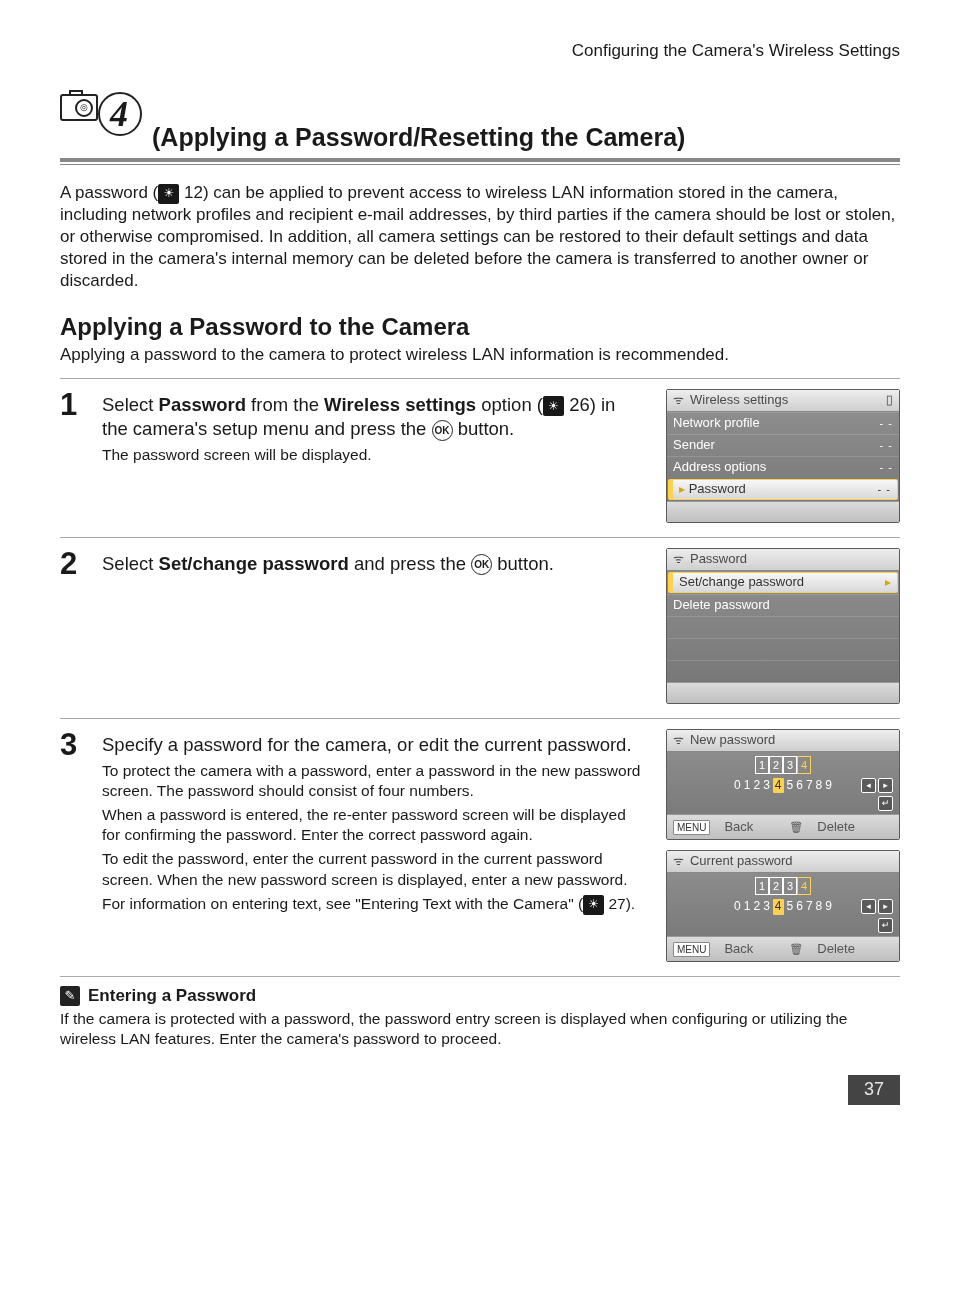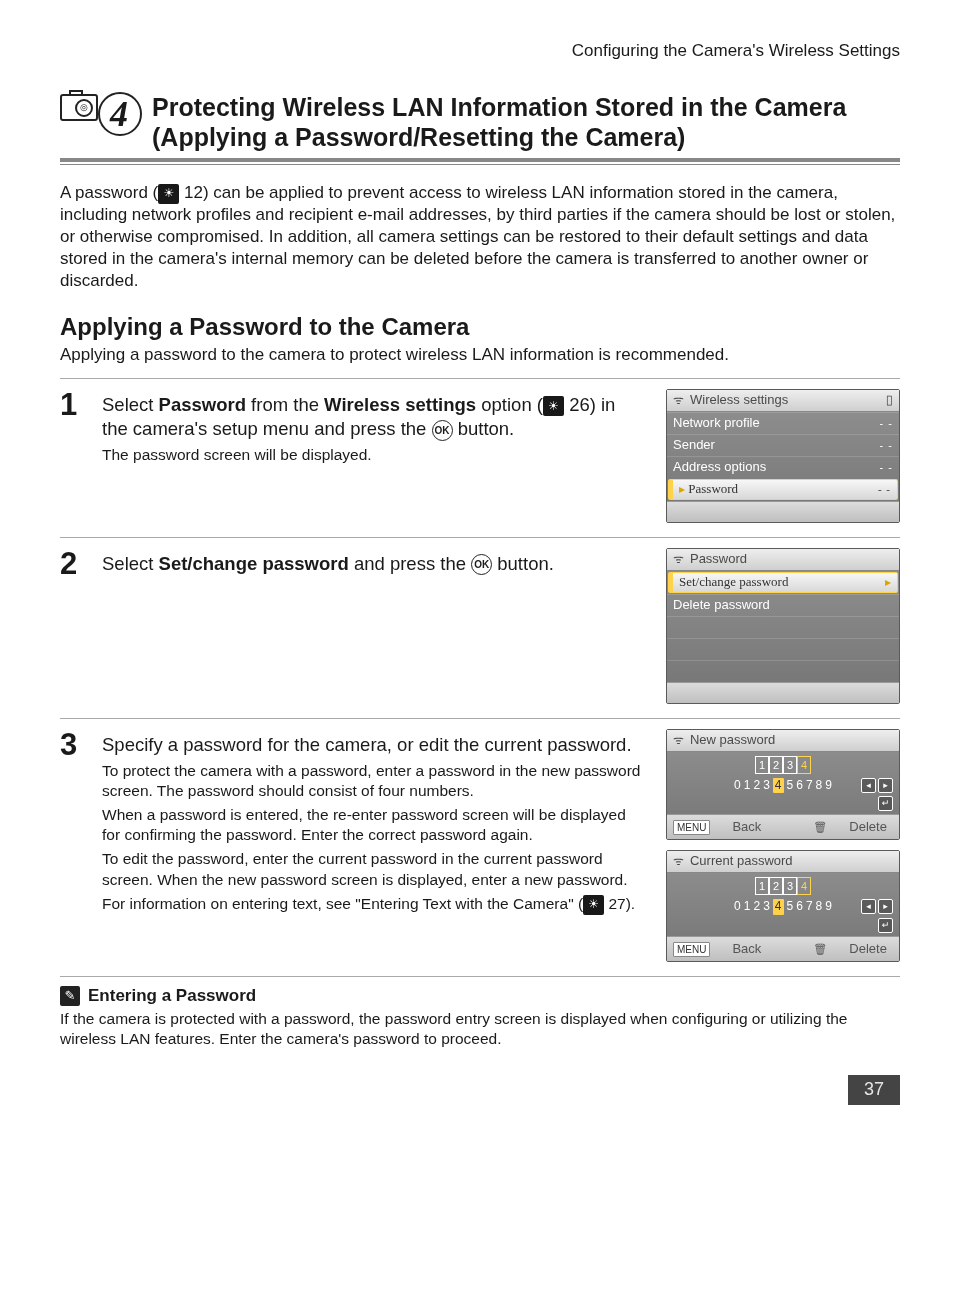--- a/index.html
+++ b/index.html
@@ -43,24 +43,24 @@
   .lcd{
     width:232px;border:1px solid #5a5a5a;background:linear-gradient(#a8a8a8,#8f8f8f 10%,#777 90%,#666);
     font-size:13px;color:#fff;border-radius:2px;
   }
   .lcd .titlebar,.lcd .row{
     display:flex;align-items:center;gap:6px;height:21px;padding:0 6px;
   }
   .lcd .titlebar{background:linear-gradient(#eee,#cfcfcf);color:#4a4a4a;border-bottom:1px solid #888;}
   .lcd .row{border-top:1px solid rgba(255,255,255,0.15);justify-content:space-between;}
   .lcd .row .val{font-size:11px;letter-spacing:1px;}
-  .lcd .row.sel{background:linear-gradient(#f7f7f7,#d8d8d8);color:#333;font-weight:400;border:1px solid #ffd24d;border-left-width:5px;border-radius:2px;margin:1px;height:19px;font-family:Liberation Serif, serif;}
+  .lcd .row.sel{background:linear-gradient(#f7f7f7,#d8d8d8);color:#333;font-weight:400;border:1px solid #ffd24d;border-left-width:5px;border-radius:2px;margin:1px;height:19px;}
   .lcd .row .arrow{font-size:12px;color:#d9a500;}
   .lcd .foot{height:20px;background:linear-gradient(#dcdcdc,#bfbfbf);border-top:1px solid #999;}
-  .lcd .foot.tall{height:24px;display:flex;align-items:center;gap:22px;padding:0 6px;color:#555;}
+  .lcd .foot.tall{height:24px;display:flex;align-items:center;gap:14px;padding:0 6px;color:#555;}
   .menubox{background:#fff;color:#333;font-size:10px;border:1px solid #888;padding:0 3px;border-radius:1px;}
   .antenna{font-size:12px;}
   .on-badge{font-size:10px;background:#fff;color:#333;border:1px solid #888;padding:0 2px;border-radius:2px;}
   .pw-display{display:flex;justify-content:center;gap:0;margin:4px auto;}
   .pw-display span{border:1px solid #fff;width:12px;height:16px;display:flex;align-items:center;justify-content:center;color:#fff;font-size:11px;}
   .pw-display span.hl{border-color:#ffd24d;color:#ffd24d;}
   .digit-row{display:flex;justify-content:center;gap:3px;margin:3px 0;color:#fff;font-size:12px;position:relative;}
   .digit-row span.hl{background:#ffd24d;color:#333;padding:0 2px;border-radius:1px;}
   .side-ic{position:absolute;right:6px;display:flex;gap:2px;}
   .side-ic .box,.enter-ic{border:1px solid #fff;width:13px;height:13px;display:flex;align-items:center;justify-content:center;font-size:9px;background:rgba(0,0,0,0.3);color:#fff;border-radius:2px;}
@@ -75,21 +75,21 @@
 <body>
 
 <div class="running-head">Configuring the Camera's Wireless Settings</div>
 
 <div class="section-header">
   <div class="camera-ic">
       <span class="camera-lens">◎</span>
     </div>
   <div class="step-badge">4</div>
   <div class="section-title">
-    <span>Protecting Wireless LAN Information Stored in the Camera</span><br>
+    <br>
     <span>(Applying a Password/Resetting the Camera)</span>
   </div>
 </div>
 <hr class="section-rule">
 
 <p>
   <span>A password (</span><span class="ref-box">☀</span>&nbsp;<span>12</span><span>) can be applied to prevent access to wireless LAN information stored in the camera, including network profiles and recipient e-mail addresses, by third parties if the camera should be lost or stolen, or otherwise compromised. In addition, all camera settings can be restored to their default settings and data stored in the camera's internal memory can be deleted before the camera is transferred to another owner or discarded.</span>
 </p>
 
 <h2 class="sub">Applying a Password to the Camera</h2>

